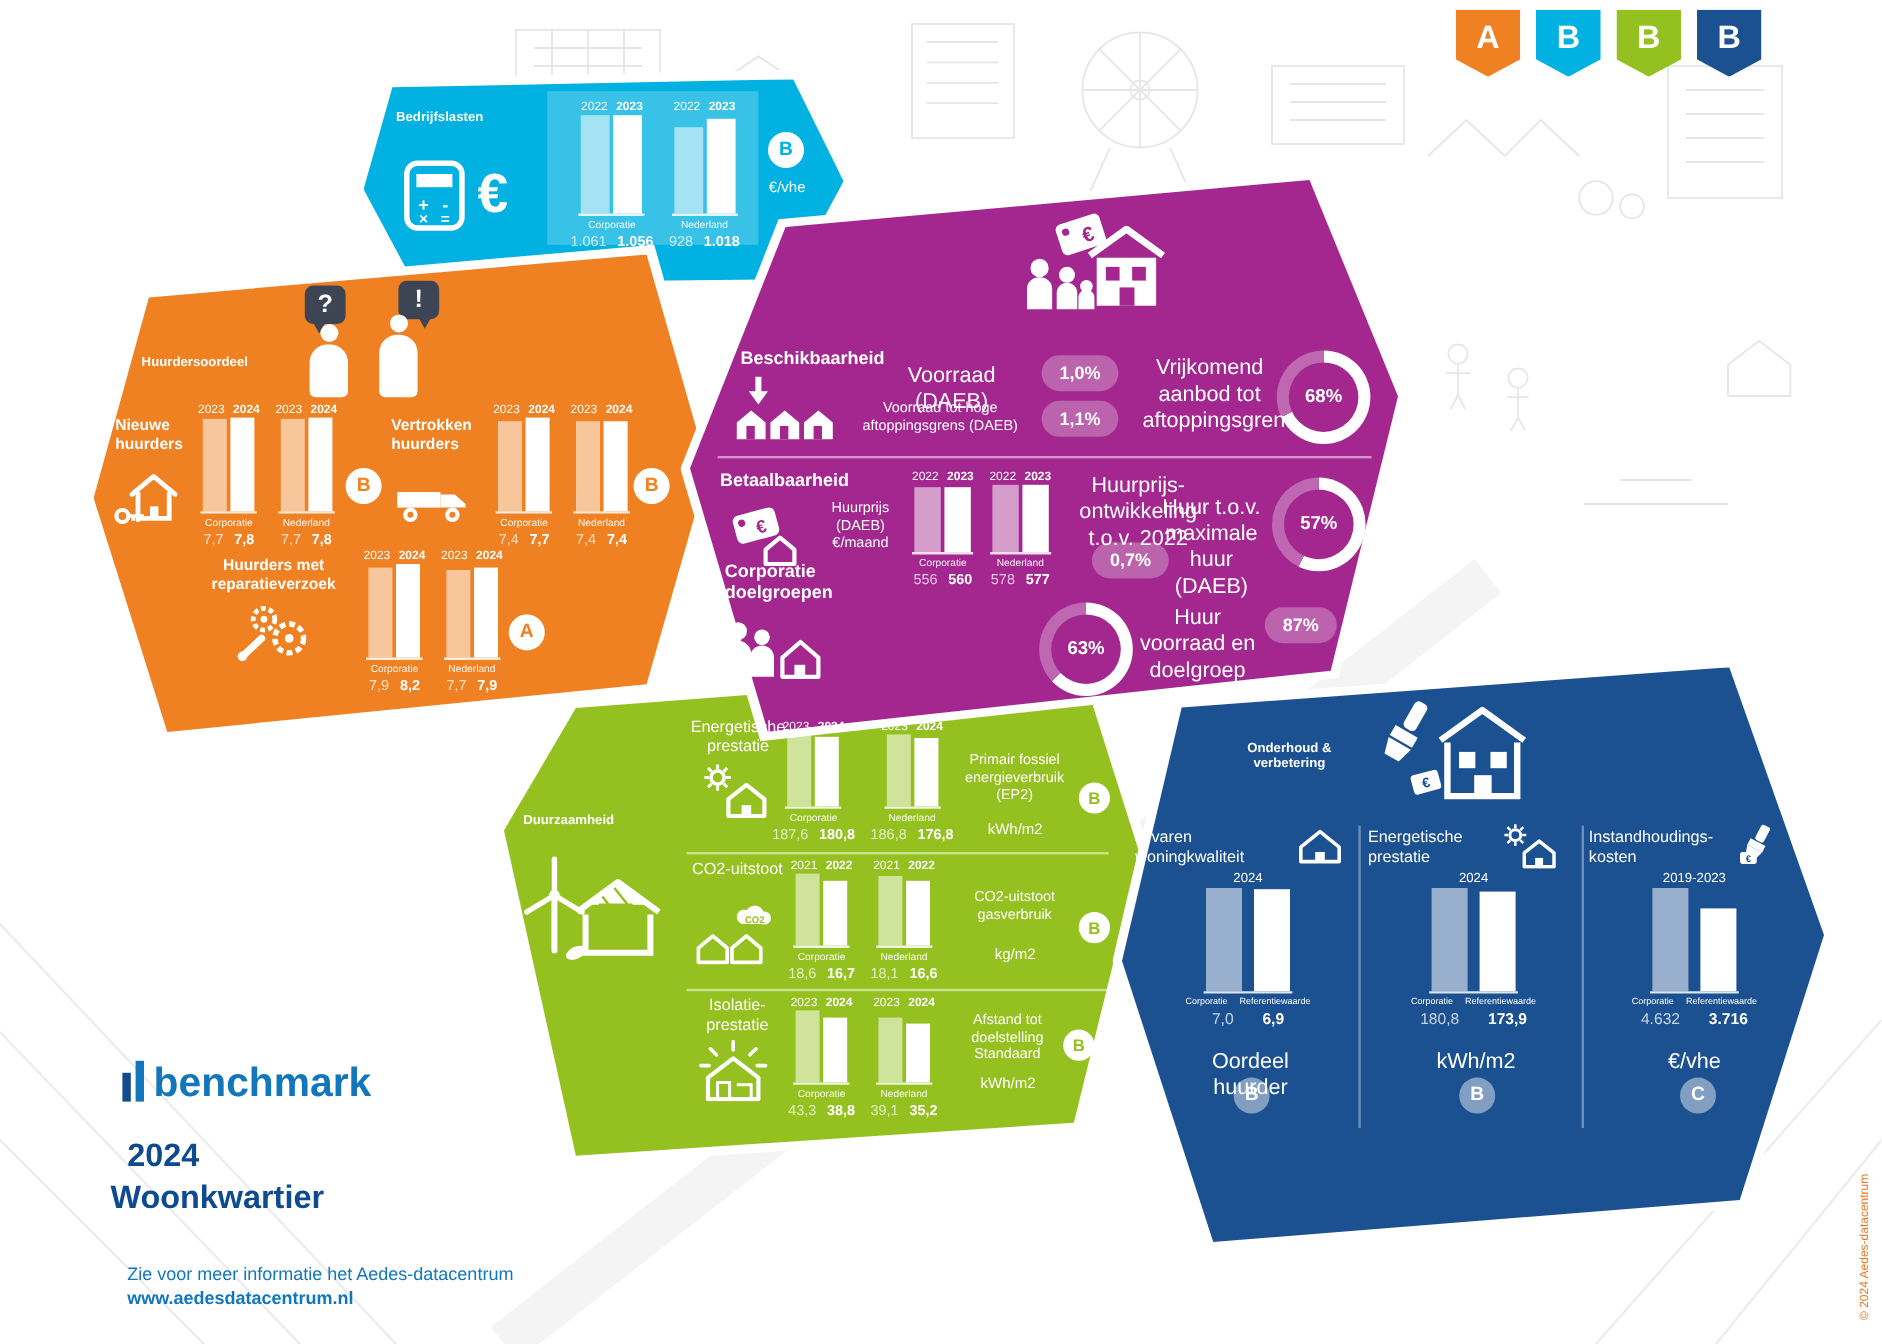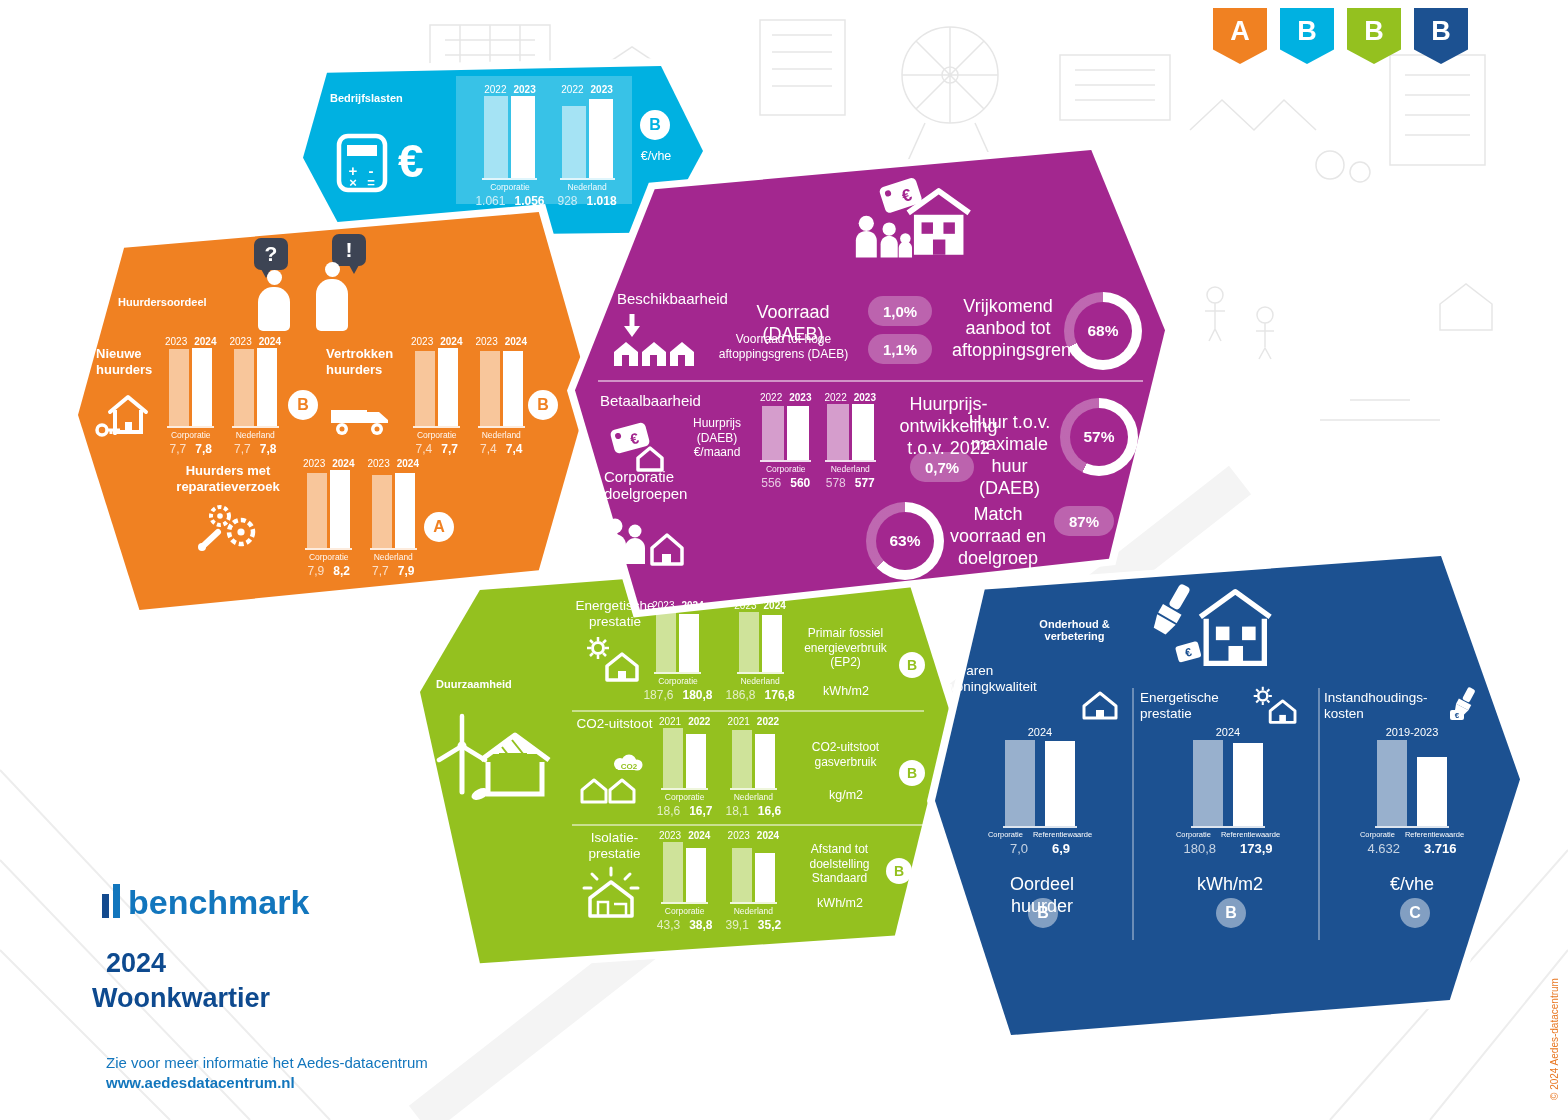--- a/index.html
+++ b/index.html
@@ -4,21 +4,21 @@
 <style>
 *{margin:0;padding:0;box-sizing:border-box}
 body{font-family:"Liberation Sans",sans-serif;background:#fff}
 #page{position:relative;width:1568px;height:1120px;overflow:hidden;background:#fff}
 .abs{position:absolute}
 .hex{position:absolute}
 .hex.outline{background:#fff}
 .sec{position:absolute;left:0;top:0;width:100%;height:100%;color:#fff;pointer-events:none}
 .center{text-align:center}
 .sec-title{font-size:11px;font-weight:700}
-.heading{font-size:15px;font-weight:400}
+.heading{font-size:15px;font-weight:700}
 .lbl{font-size:18px;line-height:1.22}
 .lbl-sm{font-size:12px;line-height:1.22}
 .chart-lbl{font-size:13px;font-weight:700;line-height:1.25}
 .col-lbl{font-size:13.5px;font-weight:400;line-height:1.2}
 .unit{font-size:12.5px}
 .sec-cyan{--c:#00b1e1}
 .sec-orange{--c:#f08122}
 .sec-purple{--c:#a3278f}
 .sec-green{--c:#94c11f}
 .sec-blue{--c:#1c5191}
@@ -435,21 +435,21 @@
       <circle cx="33" cy="19" r="6.5" fill="#fff"></circle>
       <path d="M23 52V36c0-5.5 4.5-10 10-10s10 4.5 10 10v16z" fill="#fff"></path>
       <path d="M50 52V36l15-13 15 13v16z" fill="none" stroke="#fff" stroke-width="3.5" stroke-linejoin="round"></path>
       <rect x="60" y="42" width="9" height="10" fill="#fff"></rect>
     </svg>
     <div class="donut" style="left: 866px; top: 502px; background: conic-gradient(rgb(255, 255, 255) 0deg, rgb(255, 255, 255) 226.8deg, rgba(255, 255, 255, 0.3) 0deg);">
         <div class="donut-hole">
           <span>63%</span>
         </div>
       </div>
-    <div class="abs lbl center" style="left:948px;top:504px;width:100px">Match voorraad en doelgroep</div>
+    <div class="abs lbl center" style="left:948px;top:504px;width:100px">Huur voorraad en doelgroep</div>
     <div class="pill" style="left:1054px;top:506px">87%</div>
   </div>
 
   <div class="sec sec-green">
     <div class="abs sec-title" style="left:436px;top:678px">Duurzaamheid</div>
     <svg class="abs" style="left:436px;top:702px" width="115" height="100" viewBox="0 0 115 100">
       <path d="M26 44v46" stroke="#fff" stroke-width="5" stroke-linecap="round"></path>
       <path d="M26 44V14M26 44L3 58M26 44l23 14" stroke="#fff" stroke-width="4.5" stroke-linecap="round"></path>
       <circle cx="26" cy="44" r="4.5" fill="#fff"></circle>
       <path d="M45 58L79 33l34 25" fill="none" stroke="#fff" stroke-width="5" stroke-linejoin="round"></path>
@@ -619,21 +619,21 @@
       </g>
       <g transform="rotate(-15 38 74)">
         <rect x="28" y="64" width="24" height="17" rx="3" fill="#fff"></rect>
         <text x="40" y="77" font-size="12" font-weight="bold" fill="#1c5191" text-anchor="middle">€</text>
       </g>
     </svg>
 
     <div class="vdiv" style="left:1132px;top:688px;height:252px"></div>
     <div class="vdiv" style="left:1318px;top:688px;height:252px"></div>
 
-    <div class="abs col-lbl" style="left:946px;top:663px;width:128px">Ervaren woningkwaliteit</div>
+    <div class="abs col-lbl" style="left:946px;top:690px;width:128px">Ervaren woningkwaliteit</div>
     <svg class="abs" style="left:1080px;top:688px" width="40" height="32" viewBox="0 0 40 32">
       <path d="M4 30V18l16-13 16 13v12z" fill="none" stroke="#fff" stroke-width="3" stroke-linejoin="round"></path>
       <rect x="16" y="22" width="8" height="8" fill="#fff"></rect>
     </svg>
     <div class="abs" data-chart="chart_data.11" style="left:980px;top:726px;width:120px;--barw:30px">
         <div class="bc-yearrow">2024</div>
         <div class="bc-bars" style="height: 86px;">
           <div class="bar v1" style="height: 86px;"></div>
           <div class="bar v2" style="height: 85px;"></div>
         </div>

